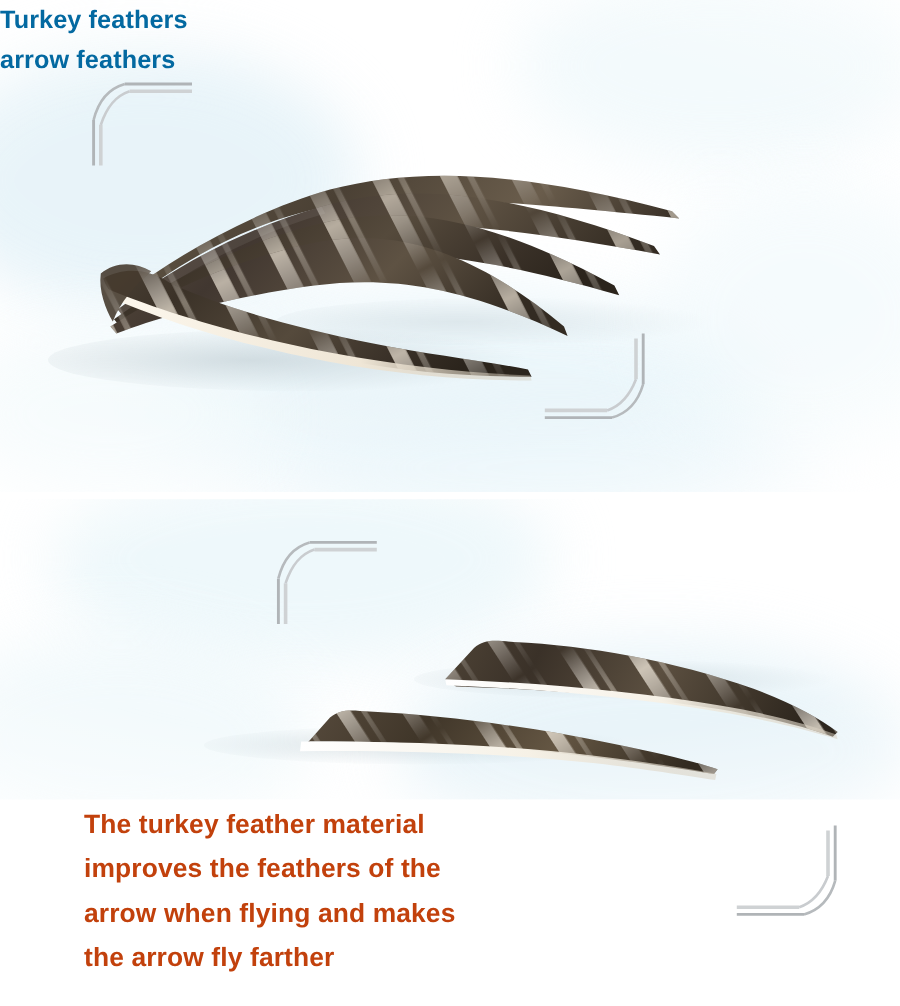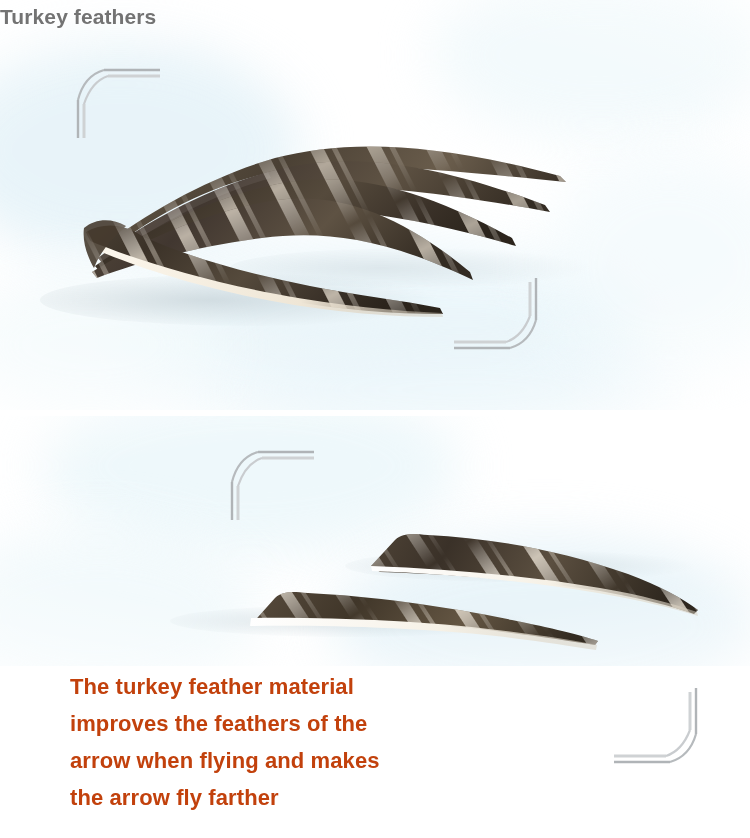--- a/index.html
+++ b/index.html
@@ -54,21 +54,21 @@
     pointer-events: none;
   }
 
   
   .bracket { position: absolute; pointer-events: none; }
   .bracket svg { display: block; }
 
   
   .headline {
     position: absolute;
-    color: #737373;
+    color: #0369a1;
     font-weight: bold;
     font-size: 21px;
     line-height: 34px;
     letter-spacing: .1px;
     white-space: nowrap;
   }
   #headline-block { left: 496px; top: 56px; }
 
   #caption-block {
     position: absolute;
@@ -211,20 +211,21 @@
         <path d="M84,6 L84,48" stroke="#b0b4b7" stroke-width="2.4" fill="none"></path>
         <path d="M78,10 L78,44" stroke="#cfd2d4" stroke-width="3" fill="none"></path>
         <path d="M58,76 C72,72 80,62 84,48" stroke="#b6babd" stroke-width="2.2" fill="none"></path>
         <path d="M54,70 C66,66 73,57 78,44" stroke="#c9cccf" stroke-width="2.2" fill="none"></path>
       </svg>
     </div>
   </div>
 
   <div id="headline-block">
     <div class="headline" style="position:relative; left:0; top:0;">Turkey feathers</div>
+    <div class="headline" style="position:relative; left:0; top:0;">arrow feathers</div>
   </div>
 
   <div class="photo" id="photo-bottom">
     <div class="blob c1"></div>
     <div class="blob c2"></div>
     <div class="blob c3"></div>
     <div class="wash"></div>
 
     <svg width="750" height="250" style="position:absolute;left:0;top:0">
       <defs>

